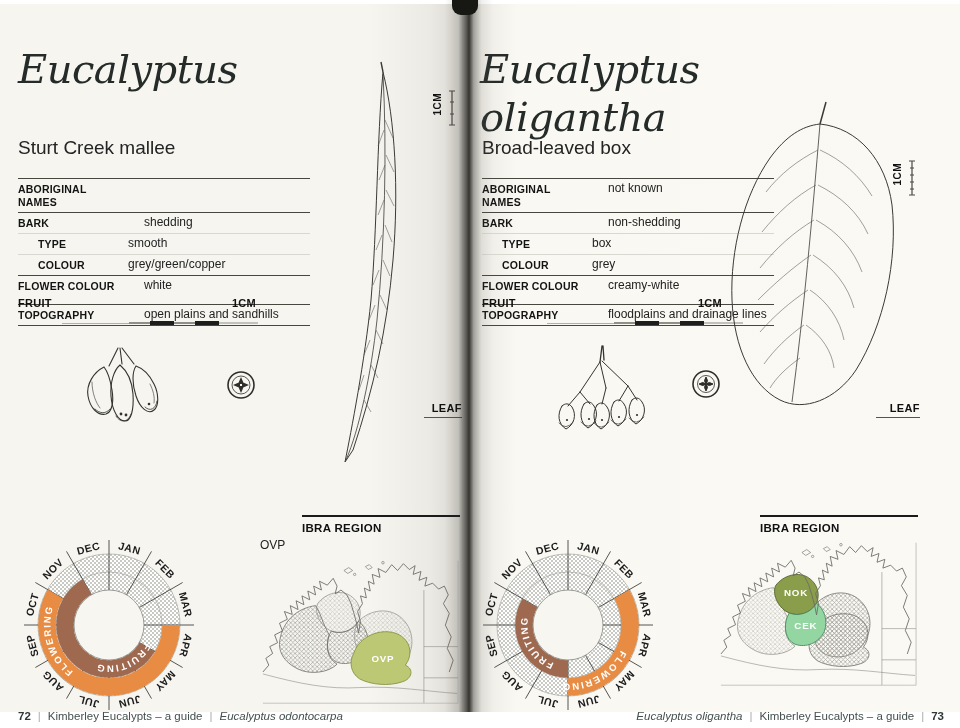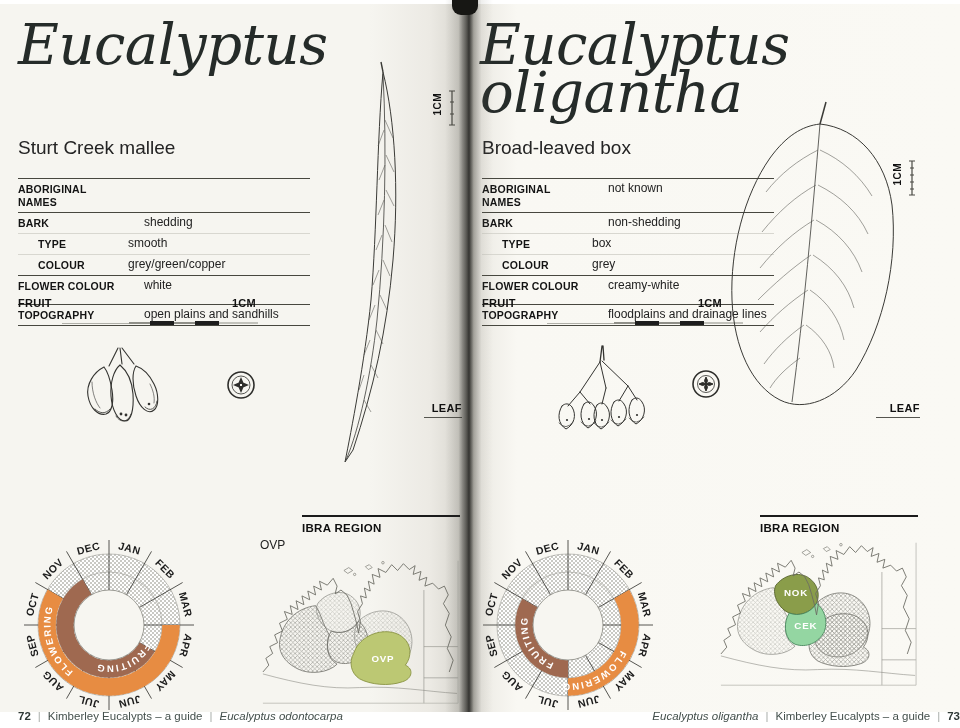--- a/index.html
+++ b/index.html
@@ -11,22 +11,22 @@
     background:linear-gradient(90deg,#f6f5f0 0%,#f6f5f0 80%,#eceae4 93%,#d8d6cf 100%);}
   .page-right{left:462px;width:498px;
     background:linear-gradient(90deg,#d4d2cb 0%,#edebe5 4%,#f9f8f3 11%,#faf9f4 100%);}
   .spine{position:absolute;left:445px;top:0;width:48px;height:712px;pointer-events:none;
     background:linear-gradient(90deg,rgba(50,50,44,0) 0%,rgba(50,50,44,.15) 28%,
       rgba(32,32,28,.7) 45%,rgba(22,22,19,.85) 50%,rgba(60,60,52,.38) 60%,
       rgba(120,120,110,.12) 76%,rgba(120,120,110,0) 100%);}
   .spine-top{position:absolute;left:452px;top:0;width:26px;height:15px;background:#17171­4;
     background:#171714;border-radius:0 0 9px 9px;}
 
-  .species{position:absolute;left:18px;top:17px;font-family:"DejaVu Serif",serif;
-    font-style:italic;font-size:56px;line-height:48px;color:#252b29;letter-spacing:-.5px;}
+  .species{position:absolute;left:18px;top:41px;font-family:"DejaVu Serif",serif;
+    font-style:italic;font-size:40px;line-height:48px;color:#252b29;letter-spacing:-.5px;}
   .common{position:absolute;left:18px;top:133px;font-size:19px;color:#242424;}
 
   .attr-table{position:absolute;left:18px;top:174px;width:292px;font-size:12px;color:#222;}
   .attr-row{display:flex;padding:3px 0;border-top:1px solid #d8d7d0;line-height:13px;}
   .attr-row.major{border-top:1px solid #47473f;gap:16px;}
   .attr-table .attr-row:last-child{border-bottom:1px solid #47473f;margin-top:8px;}
   .attr-label{width:110px;flex:none;font-weight:bold;font-size:10.5px;letter-spacing:.2px;
     color:#131313;padding-top:1px;}
   .attr-row.sub .attr-label{padding-left:20px;width:90px;}
   .attr-value{flex:1;}
@@ -68,21 +68,21 @@
   .ibra{position:absolute;top:511px;width:200px;}
   #ibra-left{left:260px;} #ibra-right{left:256px;}
   .ibra-head{border-top:2px solid #1b1b1b;padding-top:5px;font-weight:bold;font-size:11.5px;
     letter-spacing:.3px;color:#101010;margin-left:42px;}
   .ibra-codes{font-size:12px;margin-top:4px;color:#222;}
   .ibra svg{display:block;margin-top:3px;font-family:"Liberation Sans",sans-serif;}
 
   .pfooter{position:absolute;top:699px;font-size:11.5px;color:#44504c;display:flex;gap:7px;
     align-items:baseline;white-space:nowrap;margin-top:7px;}
   #footer-left{left:18px;}
-  #footer-right{right:0;}
+  #footer-right{right:16px;}
   .pfooter .pno{font-weight:bold;color:#2e3835;}
   .pfooter .sep{color:#a8ada9;}
   .pfooter .sp{font-style:italic;}
 </style>
 </head>
 <body>
 
 <div class="book">
 
   <section class="page page-left">

